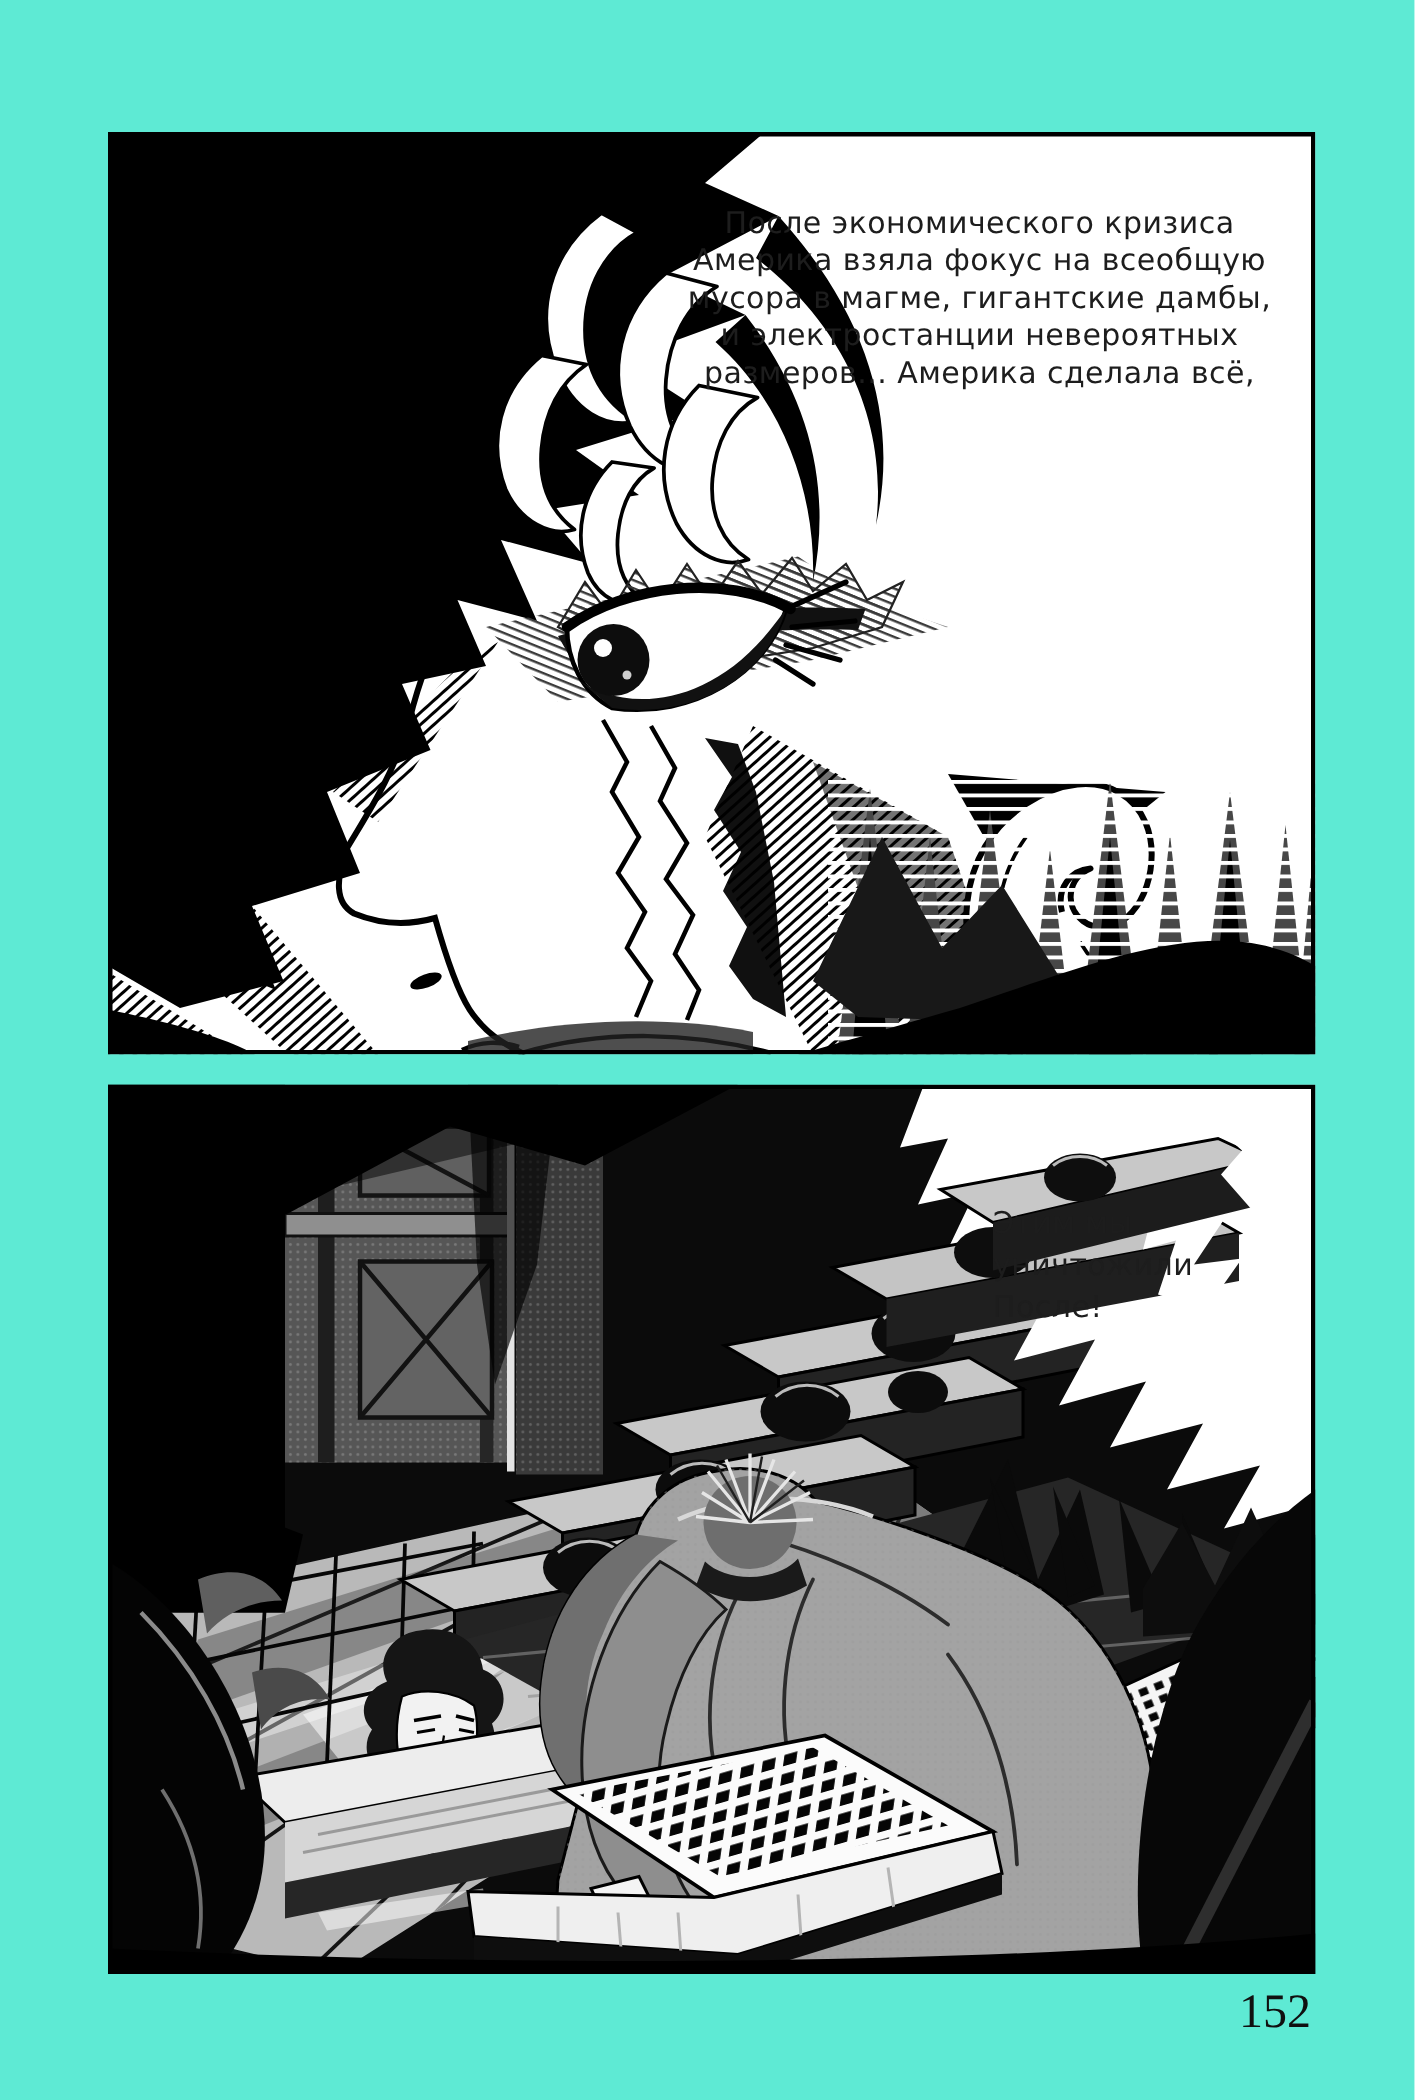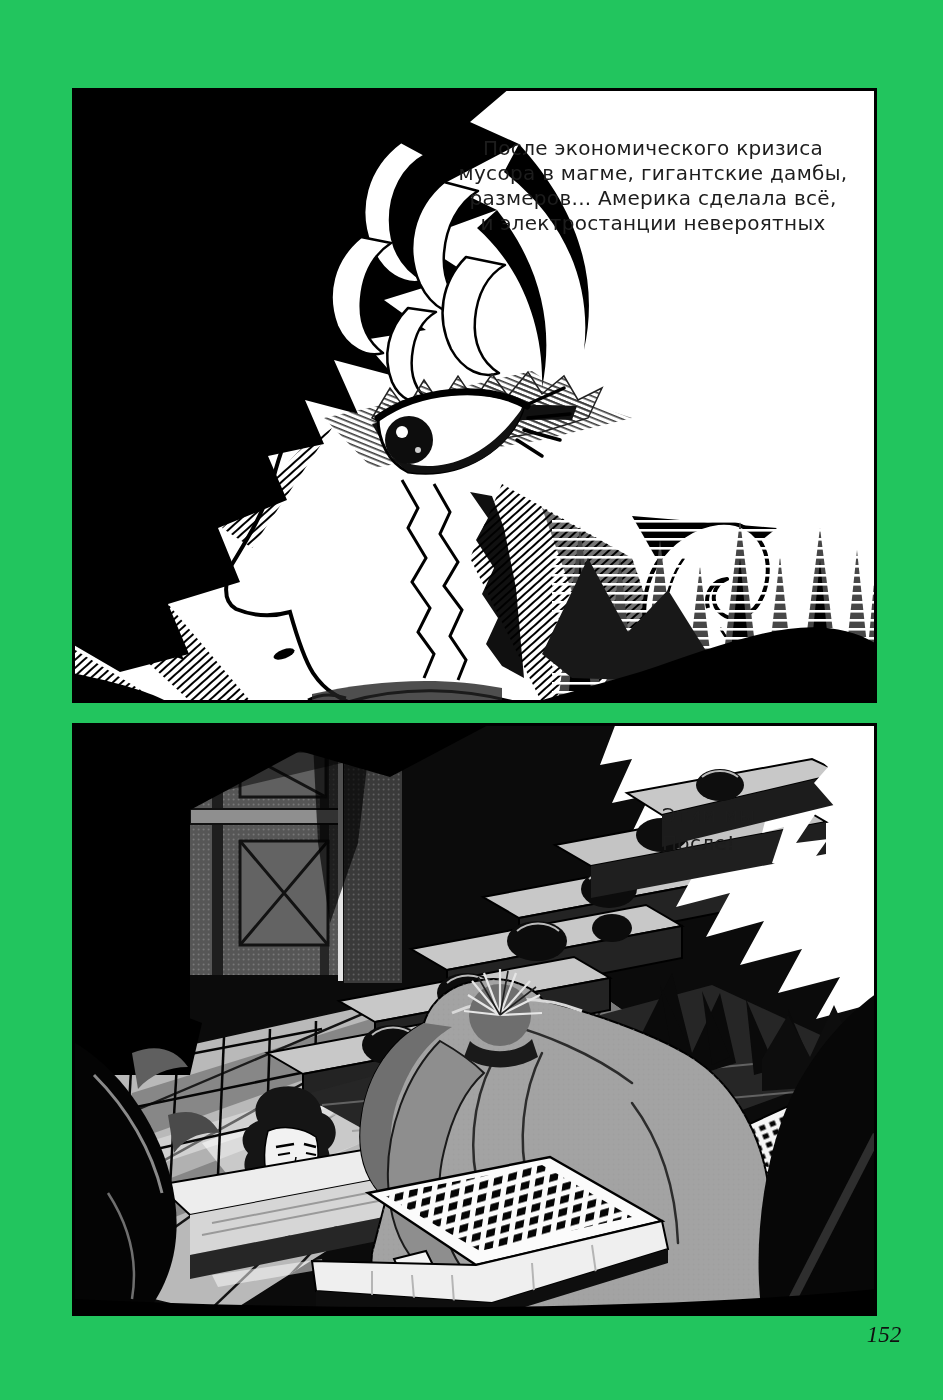--- a/index.html
+++ b/index.html
@@ -1,28 +1,28 @@
 <!DOCTYPE html>
 <html><head>
 <meta charset="utf-8">
 <style>
   html,body{margin:0;padding:0;background:#ffffff;}
-  .page{position:relative;width:943px;height:1400px;background:#22c55e;overflow:hidden;
+  .page{position:relative;width:943px;height:1400px;background:#5eead4;overflow:hidden;
         font-family:"DejaVu Sans",sans-serif;}
   .panel{position:absolute;overflow:hidden;}
   #panel1{left:72px;top:88px;width:805px;height:615px;}
   #panel2{left:72px;top:723px;width:805px;height:593px;}
   .panel svg{position:absolute;left:0;top:0;width:100%;height:100%;display:block;}
   .narration{position:absolute;left:358px;top:48px;width:446px;text-align:center;
              font-size:20px;line-height:25px;letter-spacing:0.3px;color:#1d1d1d;}
   .speech{position:absolute;left:590px;top:78px;width:250px;text-align:left;
           font-size:20px;line-height:28px;letter-spacing:0.3px;color:#1d1d1d;}
   .tline{display:block;white-space:nowrap;}
-  .page-number{position:absolute;left:829px;top:1322px;width:110px;text-align:center;
-               font-family:"Liberation Serif",serif;font-style:italic;font-size:23px;color:#101010;}
+  .page-number{position:absolute;left:795px;top:1322px;width:110px;text-align:center;
+               font-family:"Liberation Serif",serif;font-size:32px;color:#101010;}
 </style>
 </head>
 <body>
 
 <div class="page">
 
   <div class="panel" id="panel1">
     <svg viewBox="0 0 805 615" xmlns="http://www.w3.org/2000/svg" preserveAspectRatio="none">
       <defs>
         <pattern id="p1hatch" patternUnits="userSpaceOnUse" width="6" height="6" patternTransform="rotate(48)">
@@ -116,23 +116,24 @@
         <rect x="480" y="428" width="325" height="187" fill="url(#p1bands)"></rect>
         <polygon points="470,566 516,470 556,544 596,502 636,566 560,592 500,590" fill="#181818"></polygon>
         <path d="M460,615 L805,615 L805,556 C742,518 664,552 568,584 C526,596 492,606 460,615 Z" fill="#000"></path>
       </g>
 
       <rect x="1.5" y="1.5" width="802" height="612" fill="none" stroke="#000" stroke-width="3"></rect>
     </svg>
 
     <div class="narration">
       <span class="tline">После экономического кризиса</span>
+      <span class="tline">Америка взяла фокус на всеобщую</span>
       <span class="tline">мусора в магме, гигантские дамбы,</span>
+      <span class="tline">и электростанции невероятных</span>
       <span class="tline">размеров... Америка сделала всё,</span>
-      <span class="tline">и электростанции невероятных</span>
     </div>
   </div>
 
   <div class="panel" id="panel2">
     <svg viewBox="0 0 805 593" xmlns="http://www.w3.org/2000/svg" preserveAspectRatio="none">
       <defs>
         <pattern id="p2dots" patternUnits="userSpaceOnUse" width="5" height="5">
           <circle cx="1.6" cy="1.6" r="1" fill="#9a9a9a"></circle>
         </pattern>
         <pattern id="p2keys" patternUnits="userSpaceOnUse" width="15" height="12" patternTransform="rotate(-16) skewX(-24)">
@@ -348,18 +349,19 @@
         <path d="M805,270 L805,593 L690,593 C680,520 692,430 722,368 C744,326 772,294 805,270 Z" fill="#070707"></path>
         <path d="M712,593 L805,412" stroke="#2e2e2e" stroke-width="9"></path>
         <path d="M0,593 L805,593 L805,566 C600,586 300,590 0,576 Z" fill="#000"></path>
       </g>
 
       <rect x="1.5" y="1.5" width="802" height="590" fill="none" stroke="#000" stroke-width="3"></rect>
     </svg>
 
     <div class="speech">
       <span class="tline">Этим мы</span>
+      <span class="tline">уничтожили</span>
       <span class="tline">После!</span>
     </div>
   </div>
 
   <div class="page-number">152</div>
 </div>
 
 </body></html>

